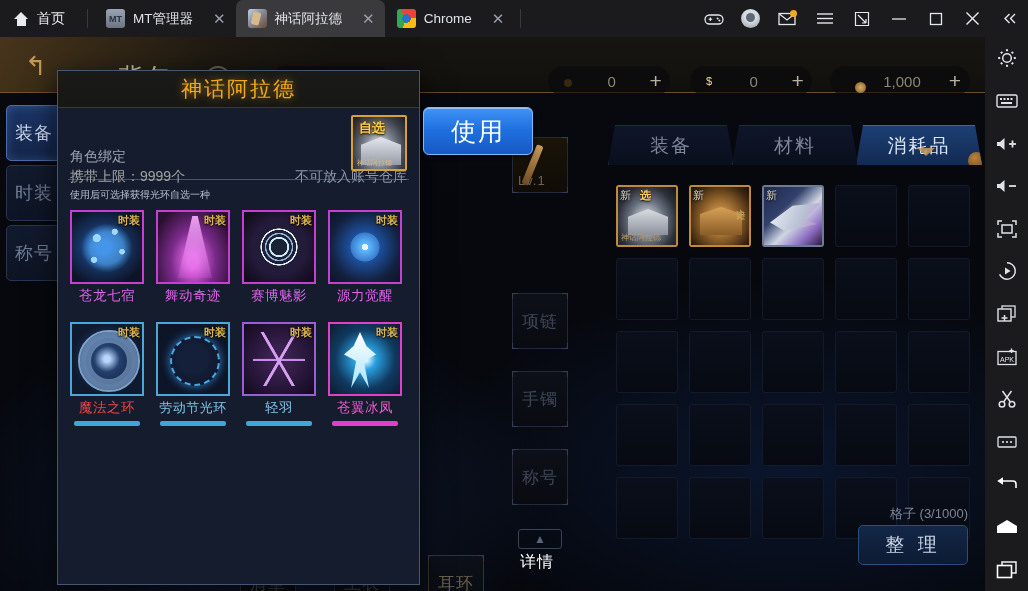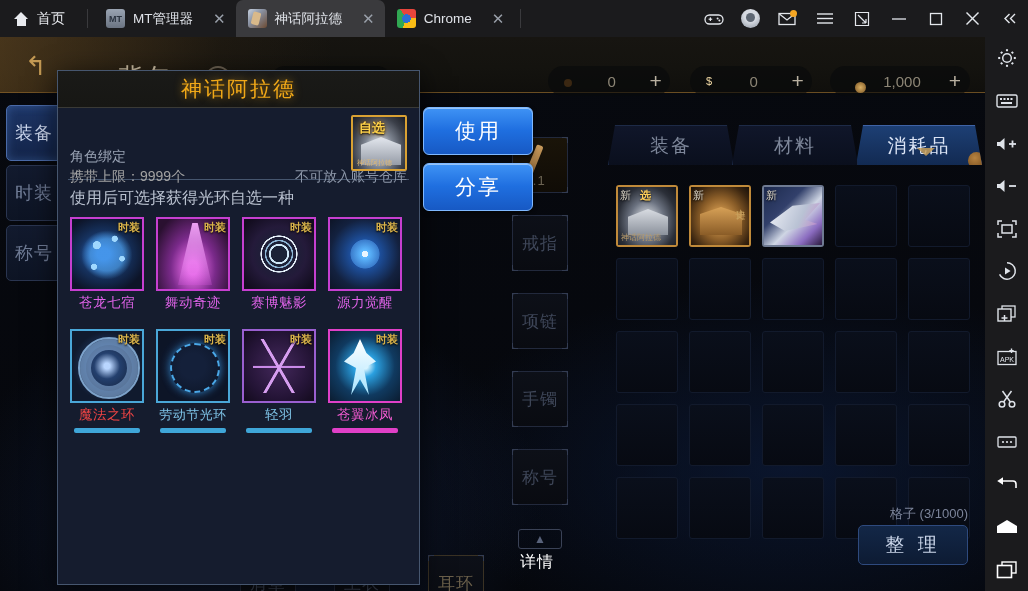--- a/index.html
+++ b/index.html
@@ -245,21 +245,21 @@
     background:linear-gradient(#132747,#0d1b33);
     color:#cbd6ea; font-size:19px; text-align:center; line-height:38px; letter-spacing:4px;
   }
 
   
   .act-btn{
     position:absolute; width:110px; height:48px; border-radius:6px;
     background:linear-gradient(#3f93f5 0%,#1f6fe0 48%,#1759c4 100%);
     border:1px solid #7fb8ff;
     box-shadow:inset 0 1px 0 rgba(255,255,255,.45), 0 2px 4px rgba(0,0,0,.5);
-    color:#fff; font-size:21px; text-align:center; line-height:46px;
+    color:#fff; font-size:25px; text-align:center; line-height:46px;
     letter-spacing:2px; z-index:42;
   }
 
   
   #dialog{
     position:absolute; left:57px; top:33px; width:363px; height:515px;
     background:#151c2e; border:1px solid #46566f; z-index:40;
     box-shadow:0 6px 26px rgba(0,0,0,.7);
   }
   .dlg-head{
@@ -282,21 +282,21 @@
     background:radial-gradient(ellipse at 50% 62%, #c9ced6 0 18%, #7d8490 40%, #3b3f49 72%, #1a1d24 100%);
     overflow:hidden;
   }
   .item-icon .ia{position:absolute;left:8px;top:20px;width:40px;height:28px;
     background:linear-gradient(#e3e7ee,#969ca7);
     clip-path:polygon(0 28%,50% 0,100% 28%,100% 100%,0 100%);}
   .item-icon .tag{position:absolute;left:6px;top:2px;font-size:13px;font-weight:bold;
     color:#ffd24a;text-shadow:0 1px 2px #000,0 0 5px #b06a00;z-index:3;}
   .item-icon .sub{position:absolute;left:4px;bottom:1px;font-size:7px;color:#e0b974;z-index:3;}
   .dlg-divider{ height:1px; background:#46566f; margin:3px 10px 0 10px; }
-  .dlg-desc{ padding:8px 12px 0 12px; font-size:16px; color:#b9c1cf; }
+  .dlg-desc{ padding:8px 12px 0 12px; font-size:10px; color:#b9c1cf; }
   .aura-area{ position:relative; margin-top:8px; height:240px; }
   .aura{
     position:absolute; width:74px;
   }
   .aura-box{
     width:74px; height:74px; border:2px solid #c63fd0; position:relative; overflow:hidden;
     background:#101424;
   }
   .aura-box .badge{
     position:absolute; right:2px; top:1px; font-size:11px; font-weight:bold;
@@ -487,27 +487,20 @@
   </div>
 
   <div class="eq-slot eq-weapon" style="left:512px;top:100px">
     <span class="wp"></span>
     <span class="cnr c1"></span>
       <span class="cnr c2"></span>
       <span class="cnr c3"></span>
       <span class="cnr c4"></span>
     <span style="position:relative;z-index:2">Lv.1</span>
   </div>
-  <div class="eq-slot" style="left:512px;top:178px">
-    <span class="cnr c1"></span>
-      <span class="cnr c2"></span>
-      <span class="cnr c3"></span>
-      <span class="cnr c4"></span>
-    <span>戒指</span>
-  </div>
   <div class="eq-slot" style="left:512px;top:256px">
     <span class="cnr c1"></span>
       <span class="cnr c2"></span>
       <span class="cnr c3"></span>
       <span class="cnr c4"></span>
     <span>项链</span>
   </div>
   <div class="eq-slot" style="left:512px;top:334px">
     <span class="cnr c1"></span>
       <span class="cnr c2"></span>
@@ -596,21 +589,20 @@
       <div class="cell" style="left:146px;top:292px"></div>
       <div class="cell" style="left:219px;top:292px"></div>
       <div class="cell" style="left:292px;top:292px"></div>
     </div>
 
     <div class="slotcount">格子 (3/1000)</div>
     <div class="tidy-btn">整 理</div>
   </div>
 
   <div class="act-btn" style="left:423px;top:70px">使用</div>
-  <div class="act-btn" style="left:423px;top:126px">分享</div>
 
   <div id="dialog">
     <div class="dlg-head">
       <span class="dlg-title">神话阿拉德</span>
     </div>
 
     <div class="dlg-info">
       <div class="dlg-bind">角色绑定</div>
       <div class="dlg-limit">携带上限：9999个</div>
       <div class="dlg-nostore">不可放入账号仓库</div>

